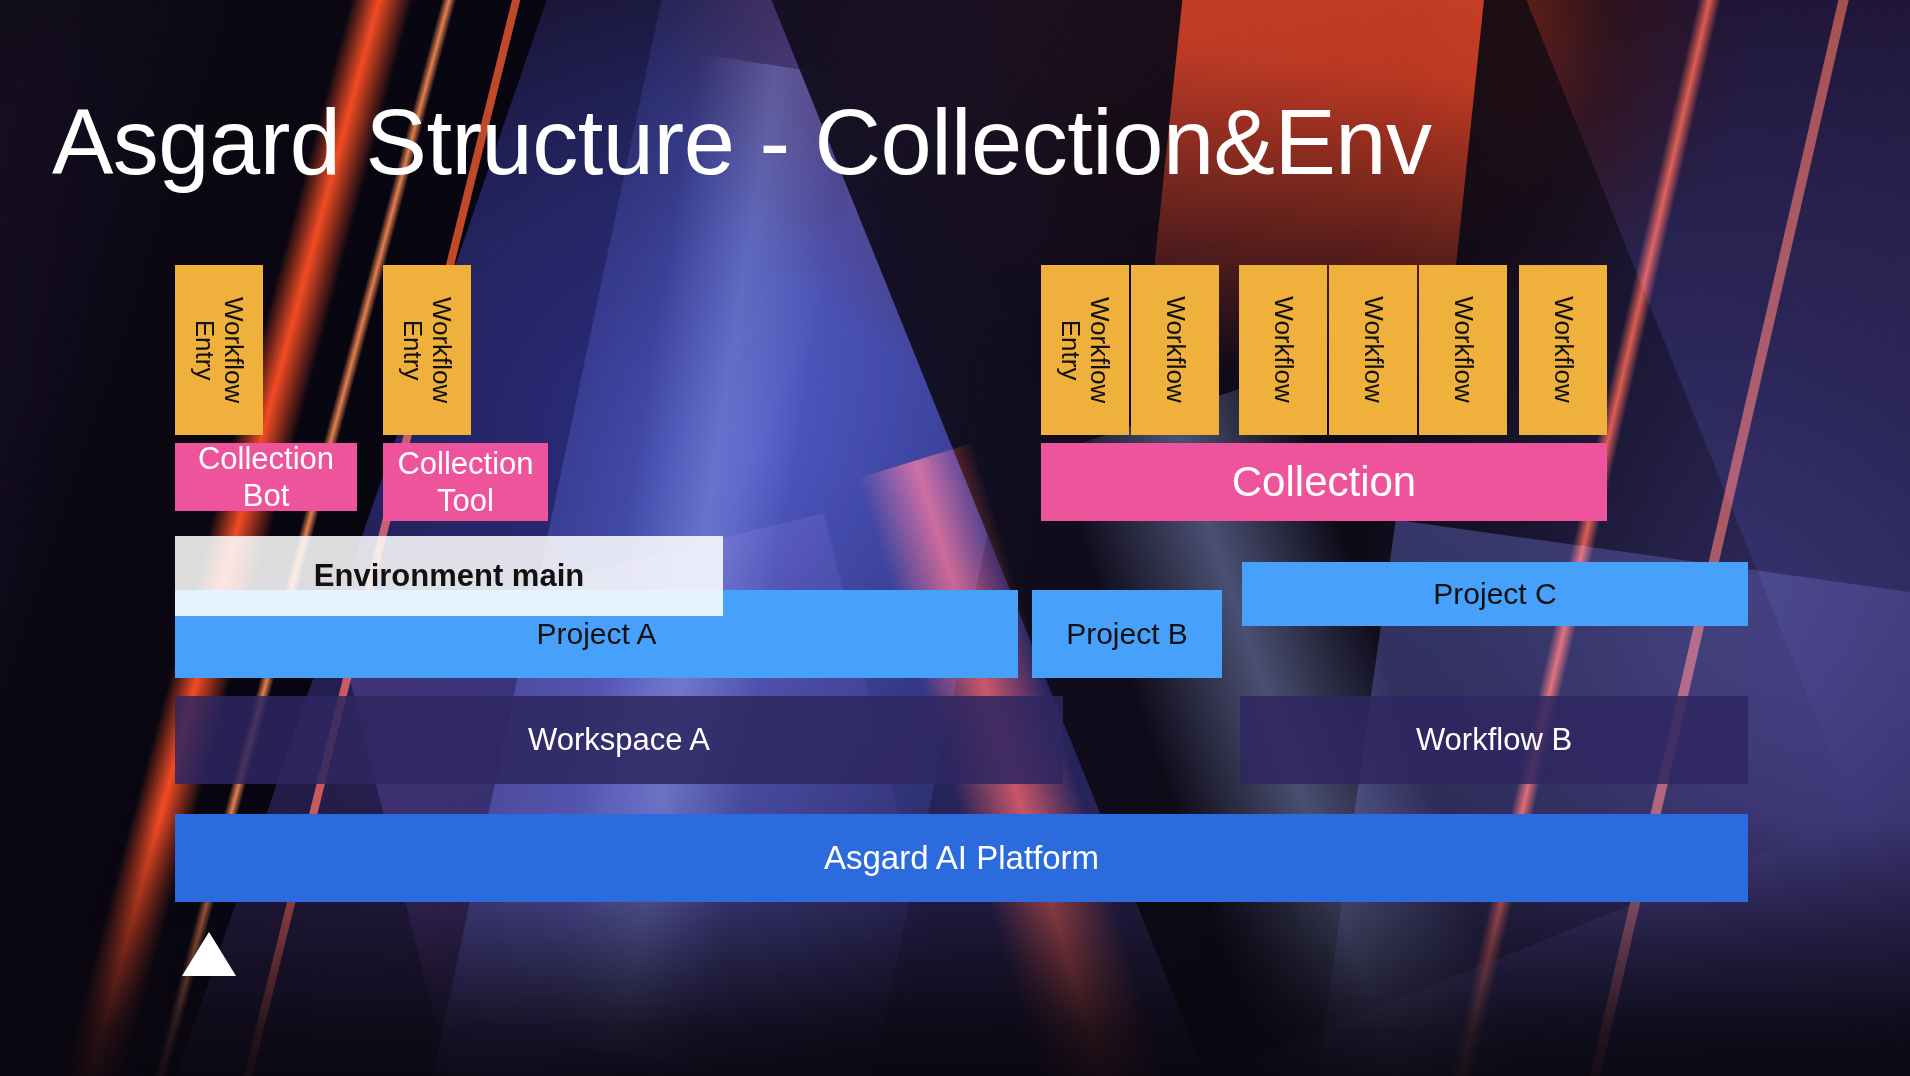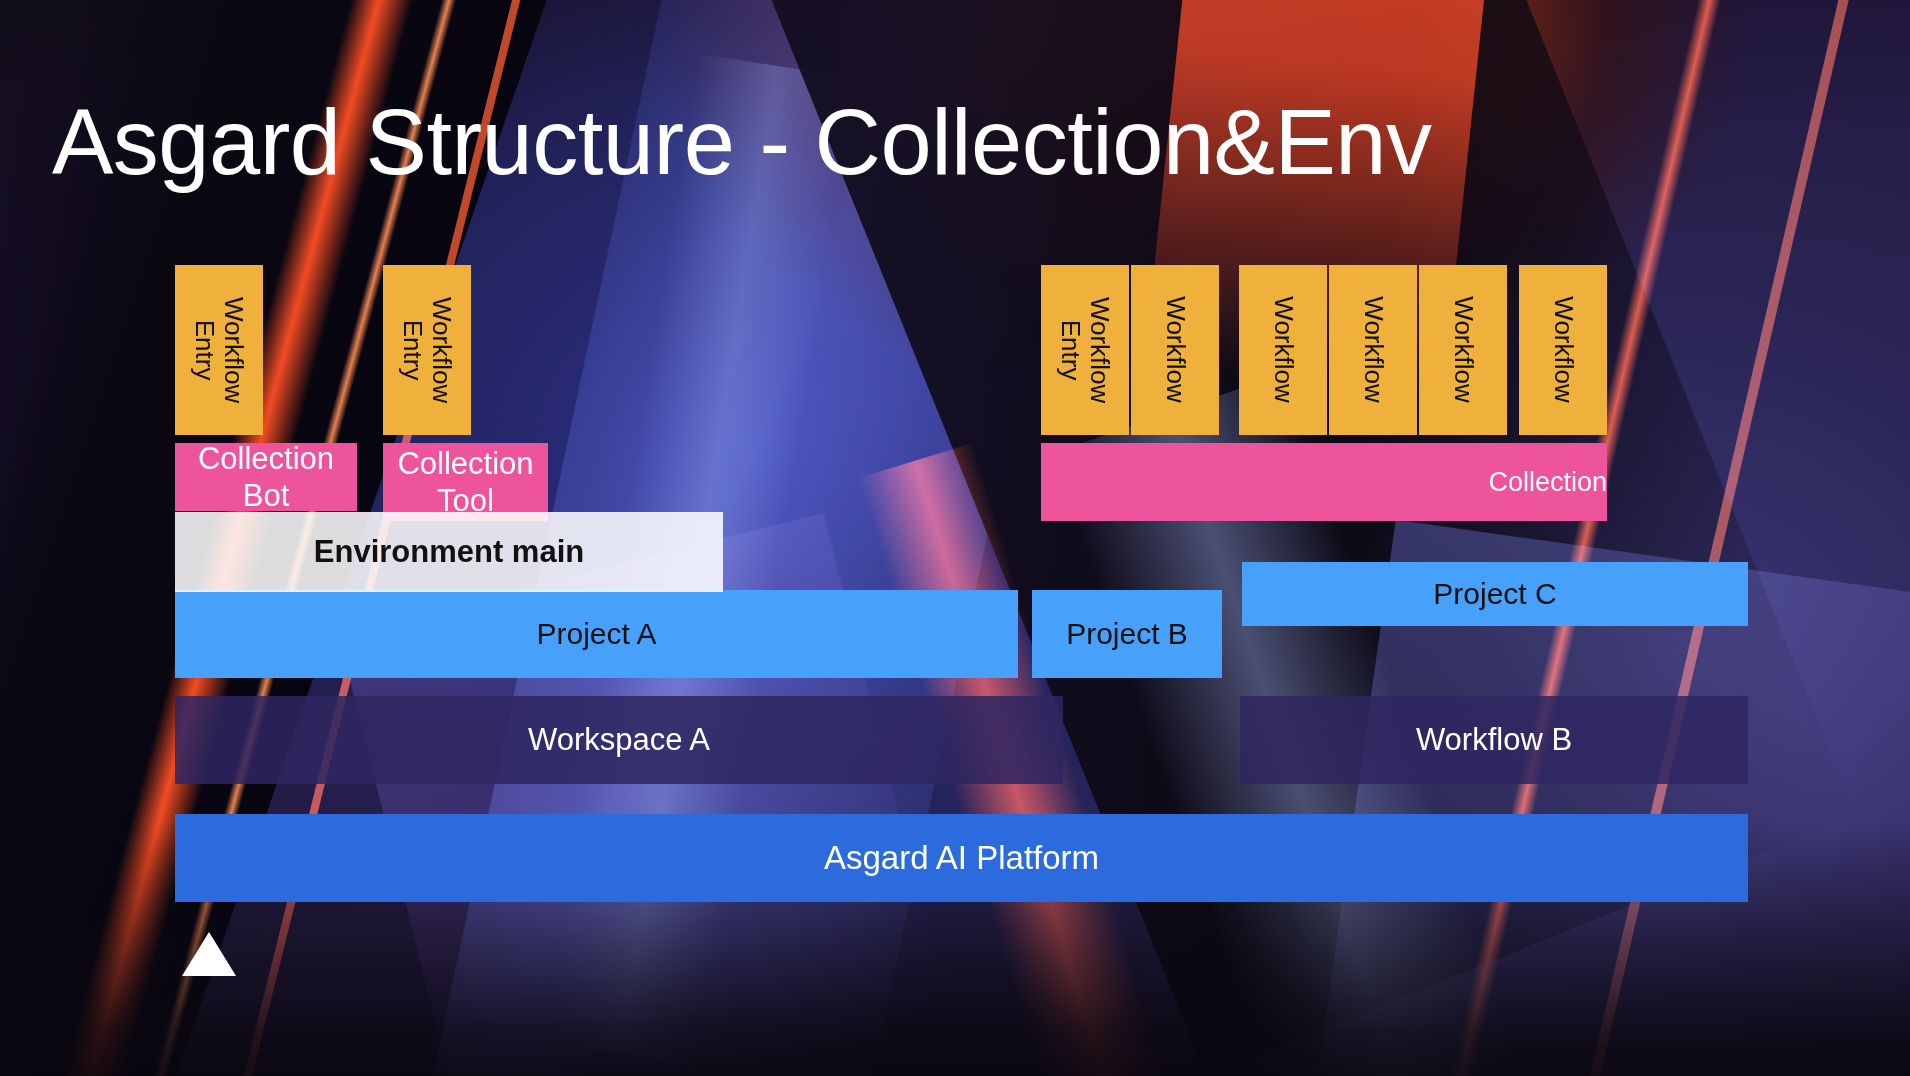--- a/index.html
+++ b/index.html
@@ -83,21 +83,21 @@
     white-space: pre-line;
     display: block;
   }
 
   .coll {
     background: #ee549b;
     color: #ffffff;
     font-size: 31px;
     line-height: 1.2;
   }
-  .coll-wide { font-size: 27px; justify-content: flex-end; }
+  .coll-wide { font-size: 42px; }
 
   .proj {
     background: #47a0fa;
     color: #111111;
     font-size: 30px;
   }
 
   .envbox {
     background: rgba(255,255,255,0.86);
     color: #111111;
@@ -191,21 +191,21 @@
       </div>
       <div class="node proj" style="left: 175px; top: 590px; width: 843px; height: 88px;">
         <span>Project A</span>
       </div>
       <div class="node proj" style="left: 1032px; top: 590px; width: 190px; height: 88px;">
         <span>Project B</span>
       </div>
       <div class="node proj" style="left: 1242px; top: 562px; width: 506px; height: 64px;">
         <span>Project C</span>
       </div>
-      <div class="node envbox" style="left: 175px; top: 512px; width: 548px; height: 80px;">
+      <div class="node envbox" style="left: 175px; top: 536px; width: 548px; height: 80px;">
         <span>Environment main</span>
       </div>
       <div class="node ws" style="left: 175px; top: 696px; width: 888px; height: 88px; justify-content: center;">
         <span>Workspace A</span>
       </div>
       <div class="node ws" style="left: 1240px; top: 696px; width: 508px; height: 88px;">
         <span>Workflow B</span>
       </div>
       <div class="node platform" style="left: 175px; top: 814px; width: 1573px; height: 88px;">
         <span>Asgard AI Platform</span>

